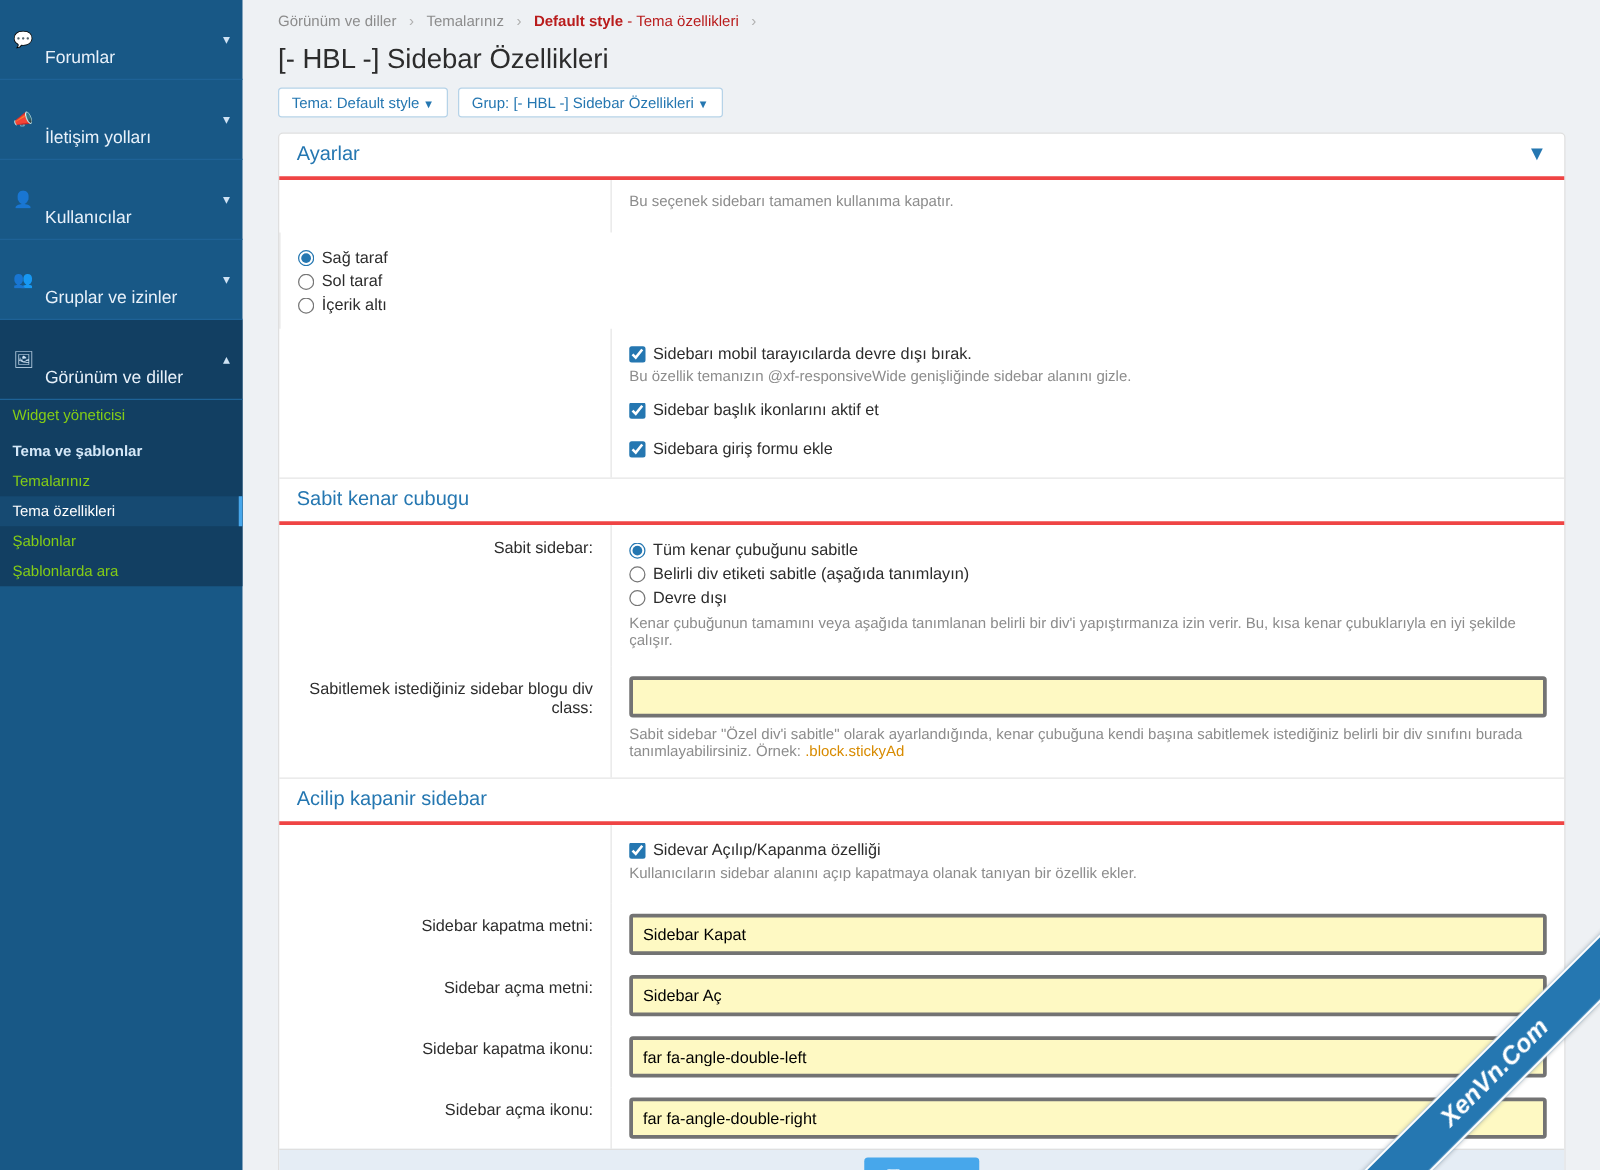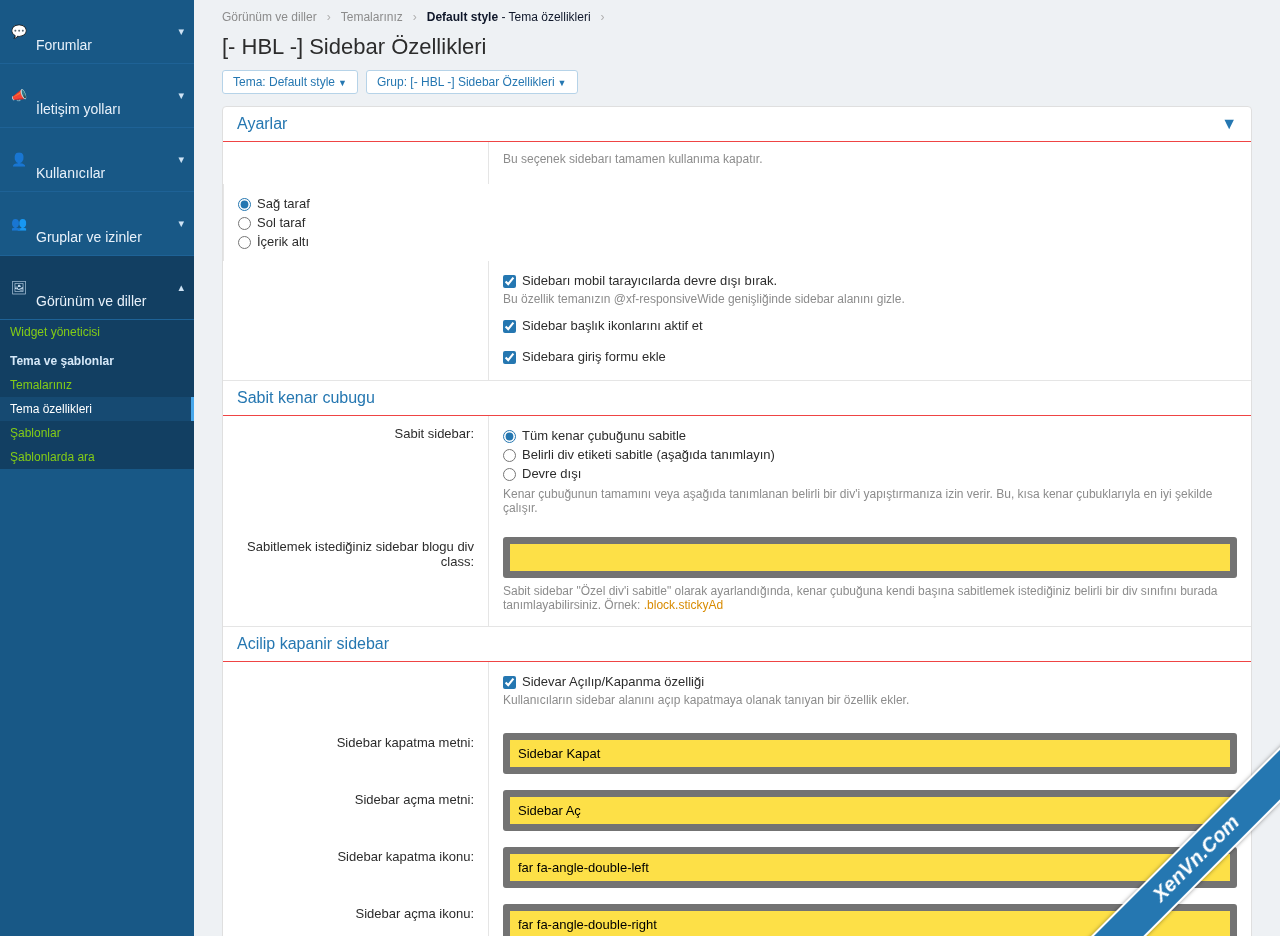--- a/index.html
+++ b/index.html
@@ -101,21 +101,21 @@
   .block {
     background: #fff;
     border: 1px solid #dfdfdf;
     border-radius: 4px;
     margin-bottom: 0;
   }
   .section-head {
     color: #2577b1;
     font-size: 16px;
     padding: 8px 14px;
-    border-bottom: 1px solid #ef4444;
+    border-bottom: 3px solid #ef4444;
     display: flex;
     justify-content: space-between;
     align-items: flex-end;
   }
   .section-head.sub { border-top: 1px solid #e5e5e5; }
   .form-row {
     display: flex;
     border-bottom: 0;
   }
   .form-label {
@@ -138,25 +138,25 @@
     margin: 2px 0 10px 0;
   }
   .hint-below {
     color: #8c8c8c;
     font-size: 12px;
     margin: 6px 0 6px 0;
   }
   .hint-below .ex { color: #d88b00; font-weight: normal; }
   input.textin {
     width: 100%;
-    border: 7px solid #737373;
+    border: 3px solid #737373;
     border-radius: 3px;
     padding: 6px 8px;
     font-size: 13px;
-    background: #fde047;
+    background: #fef9c3;
   }
 
   .save-bar {
     background: #e5edf5;
     text-align: center;
     padding: 6px;
     border-top: 1px solid #dfdfdf;
   }
   .save-btn {
     background: #47a7eb;
@@ -227,21 +227,21 @@
   </div>
 </div>
 
 <div class="main">
 
   <div class="breadcrumb">
     <span>Görünüm ve diller</span>
     <span class="sep"></span>
     <span>Temalarınız</span>
     <span class="sep"></span>
-    <span style="color:#0f172a;text-align:right;">
+    <span style="color:#b91c1c;text-align:right;">
       <b>Default style</b>
       <span> - </span>
       <span>Tema özellikleri</span>
     </span>
     <span class="sep"></span>
   </div>
 
   <h1 class="page-title">[- HBL -] Sidebar Özellikleri</h1>
 
   <div class="toolbar">

